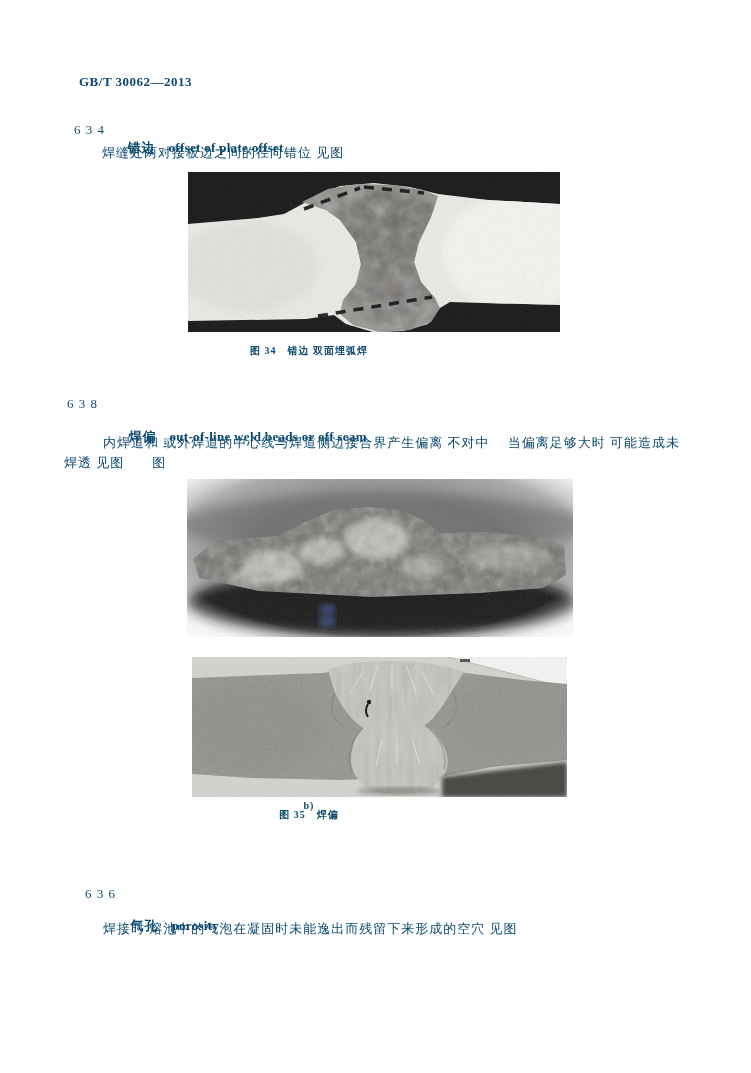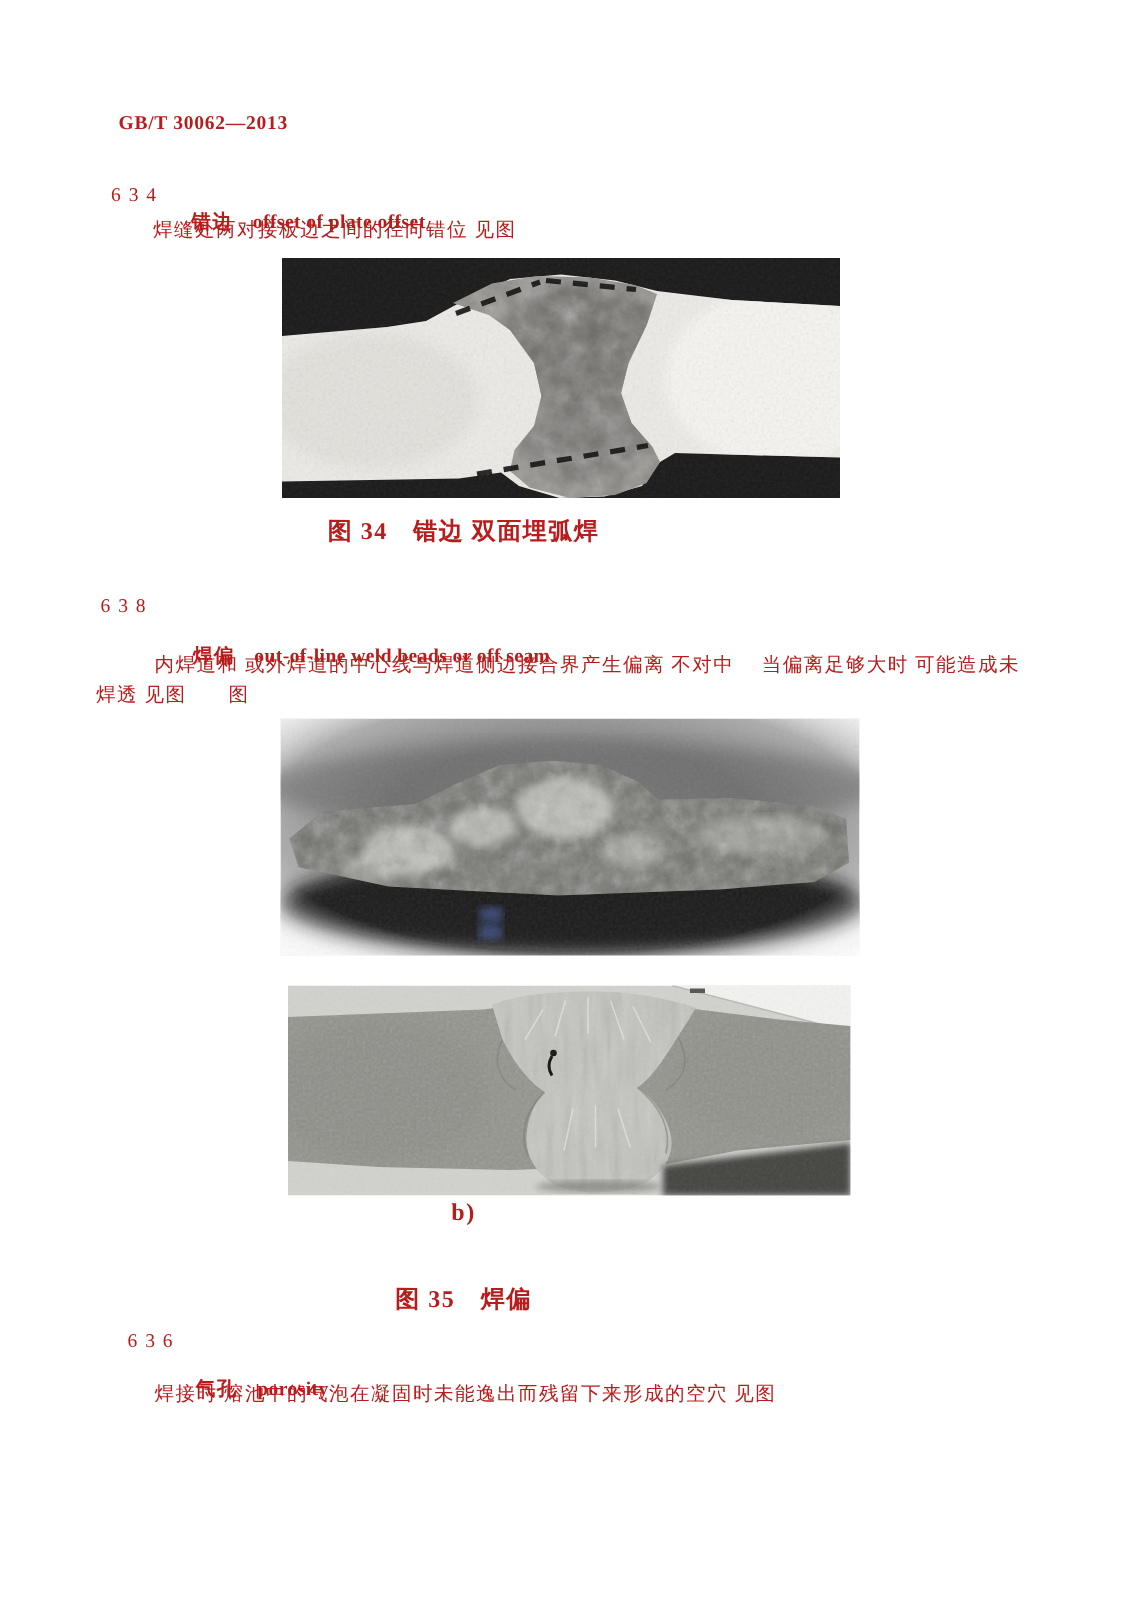--- a/index.html
+++ b/index.html
@@ -1,30 +1,30 @@
 <!DOCTYPE html>
 <html><head>
 <meta charset="utf-8">
 <style>
   html,body { margin:0; padding:0; background:#ffffff; }
   .page {
     position:relative; width:751px; height:1073px; background:#ffffff;
     font-family:"Liberation Serif","DejaVu Serif",serif;
-    color:#b91c1c; overflow:hidden;
+    color:#0c4a6e; overflow:hidden;
   }
   .line {
     position:absolute; font-size:13px; line-height:15px;
     letter-spacing:1px; white-space:pre;
   }
   .bold { font-weight:bold; }
   .en { letter-spacing:0.3px; }
   .gap12 { display:inline-block; width:13px; }
   .caption {
     position:absolute; left:0; width:618px; text-align:center;
-    font-size:16px; font-weight:bold; letter-spacing:1px; white-space:pre;font-family:Liberation Serif, serif;
+    font-size:10px; font-weight:bold; letter-spacing:1px; white-space:pre;font-family:Liberation Serif, serif;
   }
   .photo { position:absolute; display:block; }
 </style>
 </head>
 <body>
 
 <div class="page">
 
   <div class="line bold" style="left:79px;top:74px;letter-spacing:0.5px">GB/T 30062—2013</div>
 
@@ -198,21 +198,21 @@
       <circle cx="177" cy="45" r="2.2" fill="#151515"></circle>
       <path d="M176,47 q-4,7 0,13" stroke="#151515" stroke-width="2" fill="none"></path>
     </g>
     <ellipse cx="207" cy="134" rx="42" ry="4" fill="#70706b" opacity="0.6" filter="url(#c_blur2)"></ellipse>
     <polygon points="250,120 375,105 375,140 250,140" fill="#454542" filter="url(#c_blur2)"></polygon>
     <rect x="0" y="0" width="375" height="140" filter="url(#c_grain)" opacity="0.10"></rect>
   </svg>
 
   <div class="caption" style="top:800px">b)</div>
 
-  <div class="caption" style="top:856px">图 35　焊偏</div>
+  <div class="caption" style="top:808px">图 35　焊偏</div>
 
   <div>
     <div class="line" style="left:85px;top:886px">6 3 6</div>
     <div class="line" style="left:105px;top:903px">
       <span class="bold">气孔</span><span class="gap12"></span><span class="bold en">porosity</span>
     </div>
     <div class="line" style="left:103px;top:921px">焊接时 熔池中的气泡在凝固时未能逸出而残留下来形成的空穴 见图</div>
   </div>
 
 </div>

